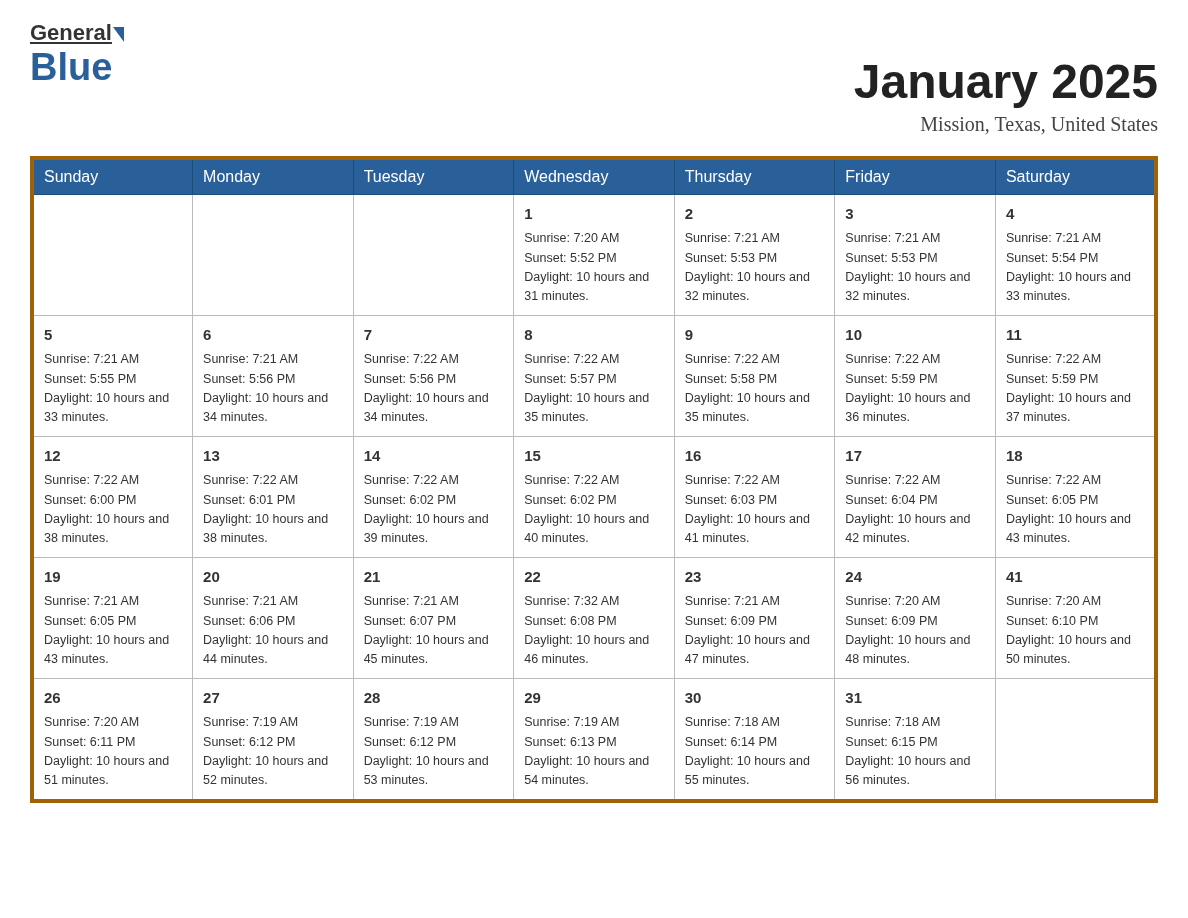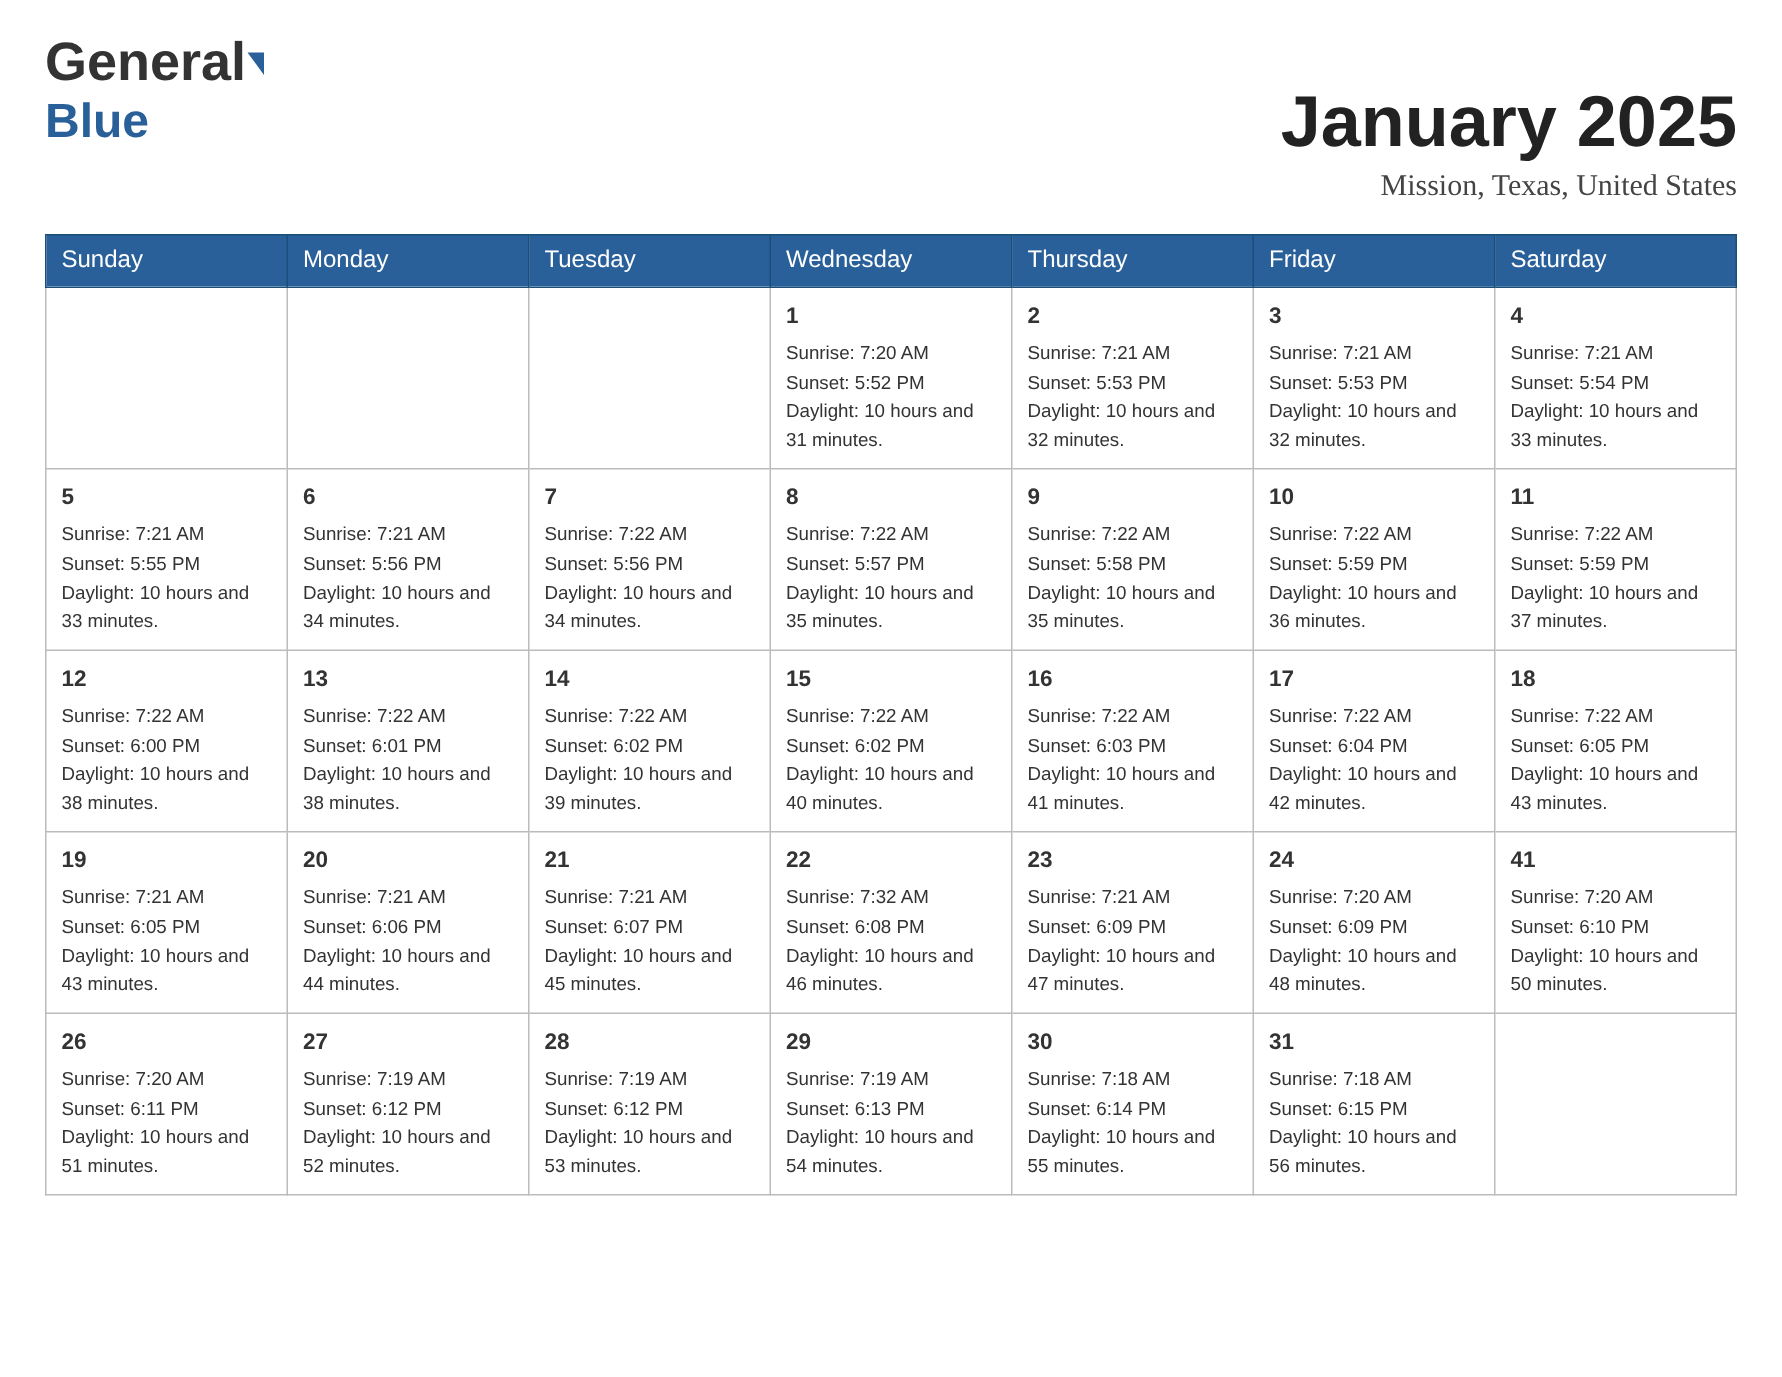--- a/index.html
+++ b/index.html
@@ -33,21 +33,21 @@
     }
     .location {
       font-size: 20px;
       color: #444;
       margin-top: 4px;
       font-family: Liberation Serif, serif;
     }
     .calendar {
       width: 100%;
       border-collapse: collapse;
-      border: 1px solid #a16207;
+      border: 4px solid #a16207;
     }
     .calendar th {
       background-color: #2a6099;
       color: #fff;
       font-size: 16px;
       font-weight: normal;
       padding: 8px 10px;
       text-align: left;
       border: 1px solid #1a4f7a;
     }
@@ -73,37 +73,38 @@
       line-height: 1.55;
     }
     .empty-cell {
       background: #fff;
     }
     .logo-row {
       display: flex;
       align-items: center;
     }
     .logo-text-general {
-      font-size: 36px;
+      font-size: 22px;
       font-weight: bold;
       color: #333;
+      text-decoration: underline;
     }
     .logo-triangle-span {
       display: inline-block;
       width: 0;
       height: 0;
       border-left: 11px solid transparent;
       border-right: 0px solid transparent;
       border-bottom: 0px solid transparent;
       border-top: 15px solid #2a6099;
       margin-left: 1px;
       margin-bottom: -2px;
     }
     .logo-blue-text {
-      font-size: 32px;
+      font-size: 38px;
       font-weight: bold;
       color: #2a6099;
     }
   </style>
 </head>
 <body>
 
 <div class="header">
   <div class="logo">
     <div class="logo-row">

